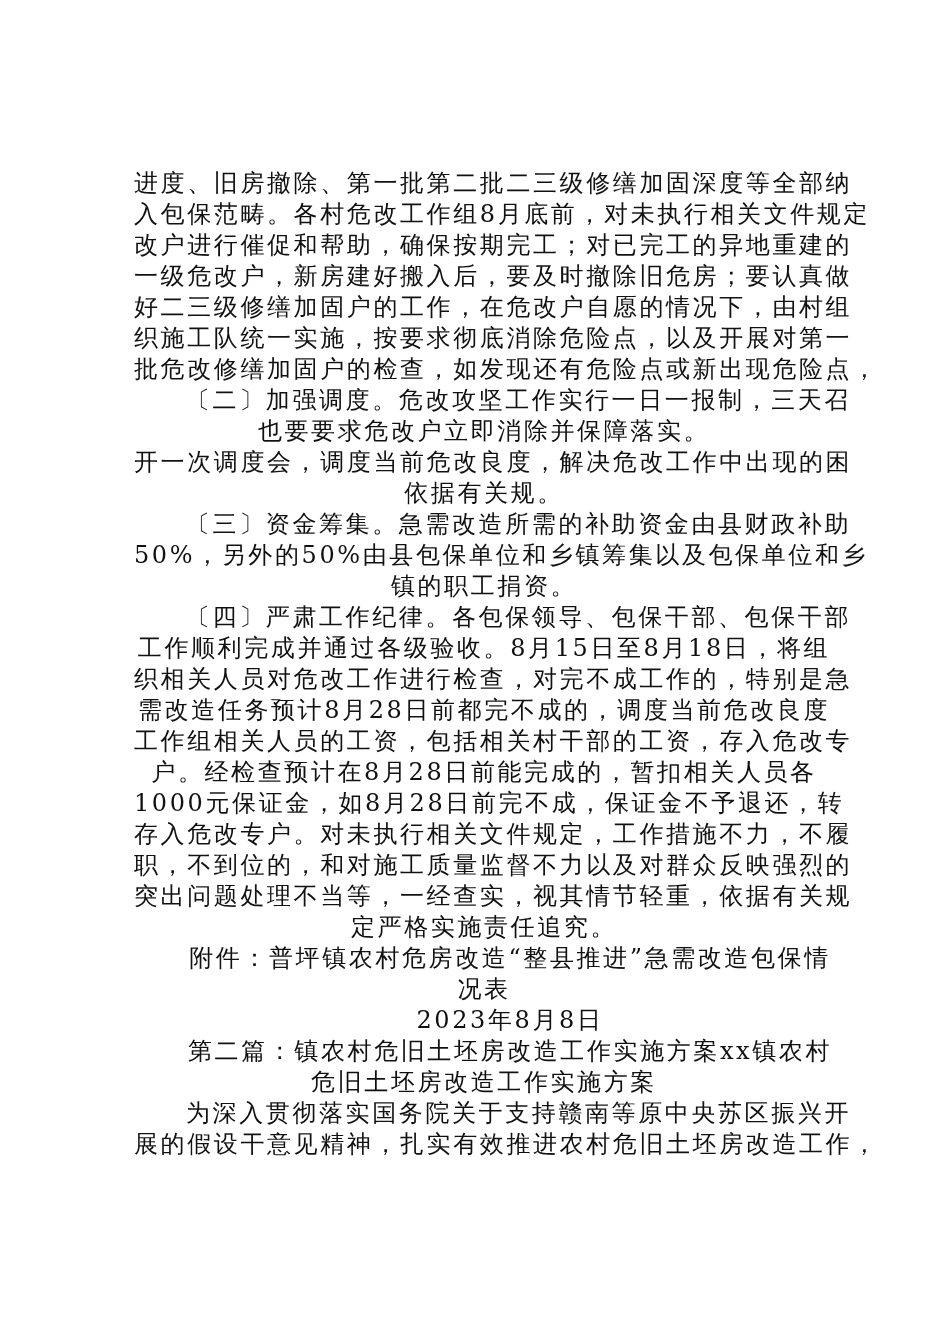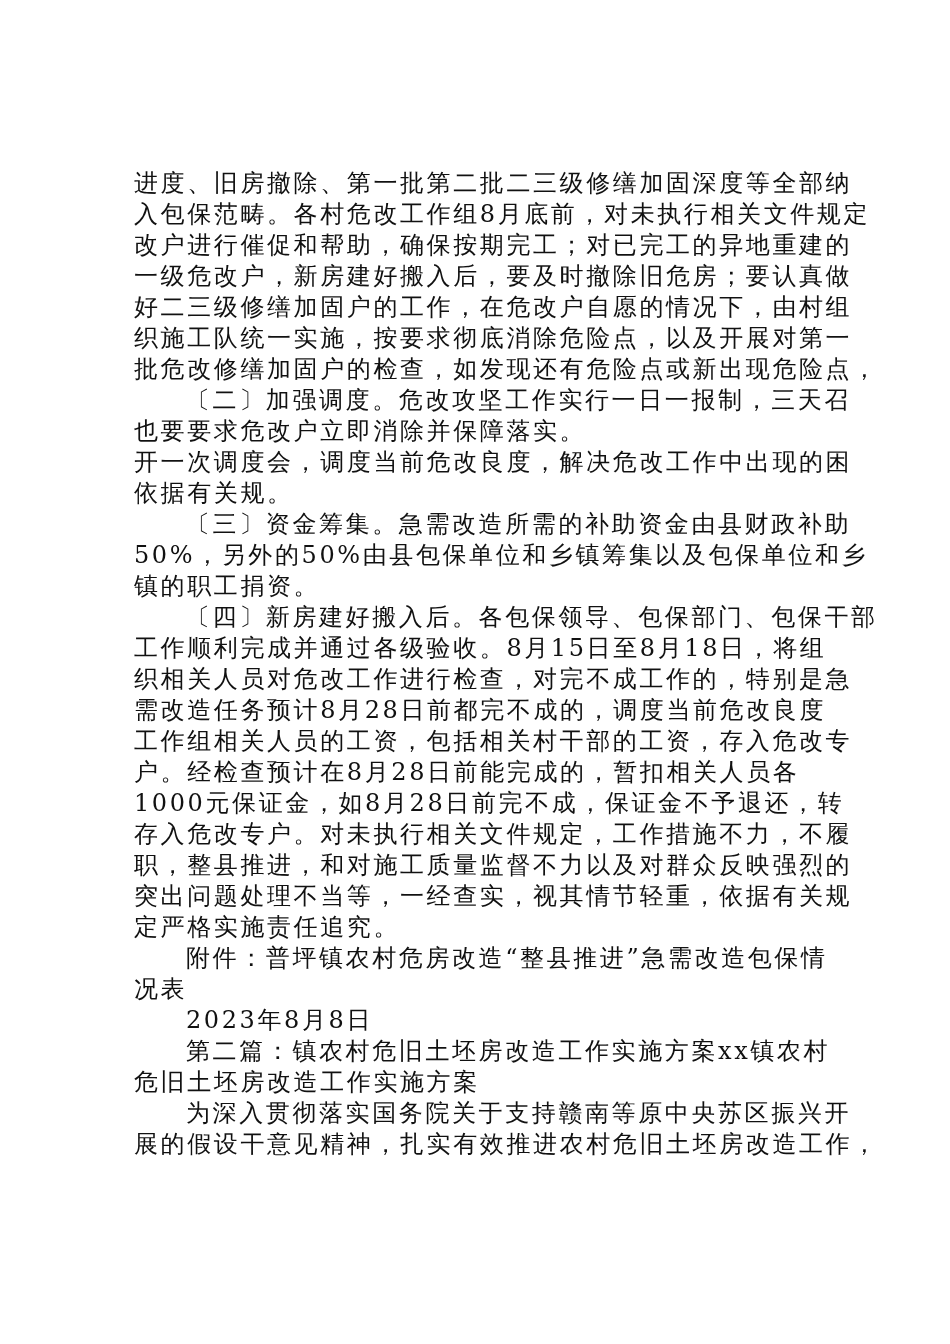--- a/index.html
+++ b/index.html
@@ -7,20 +7,21 @@
     .page {
       position: absolute;
       left: 134px;
       top: 168px;
       width: 700px;
       font-family: "DejaVu Serif", "Liberation Serif", serif;
       font-size: 24px;
       line-height: 31px;
       color: #111111;
       letter-spacing: 2.6px;
+      text-align: center;
     }
     .line { white-space: nowrap; height: 31px; }
     .indent { padding-left: 52px; }
   </style>
 </head>
 <body>
 
 <div class="page">
   <div class="line">进度、旧房撤除、第一批第二批二三级修缮加固深度等全部纳</div>
   <div class="line">入包保范畴。各村危改工作组8月底前，对未执行相关文件规定</div>
@@ -29,29 +30,29 @@
   <div class="line">好二三级修缮加固户的工作，在危改户自愿的情况下，由村组</div>
   <div class="line">织施工队统一实施，按要求彻底消除危险点，以及开展对第一</div>
   <div class="line">批危改修缮加固户的检查，如发现还有危险点或新出现危险点，</div>
   <div class="line indent">〔二〕加强调度。危改攻坚工作实行一日一报制，三天召</div>
   <div class="line">也要要求危改户立即消除并保障落实。</div>
   <div class="line">开一次调度会，调度当前危改良度，解决危改工作中出现的困</div>
   <div class="line">依据有关规。</div>
   <div class="line indent">〔三〕资金筹集。急需改造所需的补助资金由县财政补助</div>
   <div class="line">50%，另外的50%由县包保单位和乡镇筹集以及包保单位和乡</div>
   <div class="line">镇的职工捐资。</div>
-  <div class="line indent">〔四〕新房建好搬入后。各包保领导、包保部门、包保干部</div>
+  <div class="line indent">〔四〕严肃工作纪律。各包保领导、包保干部、包保干部</div>
   <div class="line">工作顺利完成并通过各级验收。8月15日至8月18日，将组</div>
   <div class="line">织相关人员对危改工作进行检查，对完不成工作的，特别是急</div>
   <div class="line">需改造任务预计8月28日前都完不成的，调度当前危改良度</div>
   <div class="line">工作组相关人员的工资，包括相关村干部的工资，存入危改专</div>
   <div class="line">户。经检查预计在8月28日前能完成的，暂扣相关人员各</div>
   <div class="line">1000元保证金，如8月28日前完不成，保证金不予退还，转</div>
   <div class="line">存入危改专户。对未执行相关文件规定，工作措施不力，不履</div>
-  <div class="line">职，整县推进，和对施工质量监督不力以及对群众反映强烈的</div>
+  <div class="line">职，不到位的，和对施工质量监督不力以及对群众反映强烈的</div>
   <div class="line">突出问题处理不当等，一经查实，视其情节轻重，依据有关规</div>
   <div class="line">定严格实施责任追究。</div>
   <div class="line indent">附件：普坪镇农村危房改造“整县推进”急需改造包保情</div>
   <div class="line">况表</div>
   <div class="line indent">2023年8月8日</div>
   <div class="line indent">第二篇：镇农村危旧土坯房改造工作实施方案xx镇农村</div>
   <div class="line">危旧土坯房改造工作实施方案</div>
   <div class="line indent">为深入贯彻落实国务院关于支持赣南等原中央苏区振兴开</div>
   <div class="line">展的假设干意见精神，扎实有效推进农村危旧土坯房改造工作，</div>
 </div>

